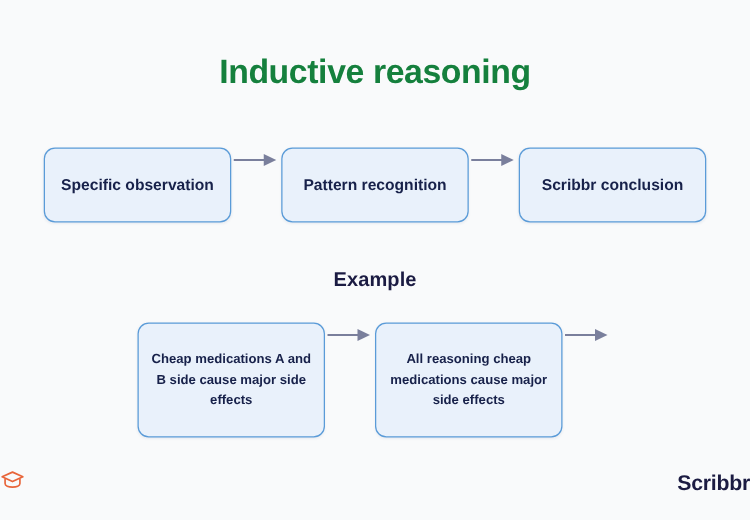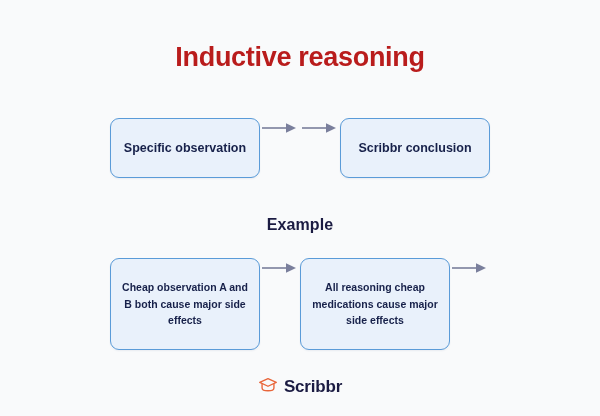--- a/index.html
+++ b/index.html
@@ -24,21 +24,21 @@
   
   .title {
     position: absolute;
     top: 42px;
     left: 0;
     width: 600px;
     text-align: center;
     font-size: 27px;
     font-weight: bold;
     letter-spacing: -0.3px;
-    color: #b91c1c;
+    color: #15803d;
   }
 
   
   .row {
     position: absolute;
     left: 0;
     width: 600px;
     display: flex;
     align-items: flex-start;
     justify-content: center;
@@ -99,21 +99,21 @@
   }
 
   
   .brand {
     position: absolute;
     bottom: 18px;
     left: 0;
     width: 600px;
     display: flex;
     align-items: center;
-    justify-content: center;
+    justify-content: space-between;
     gap: 6px;
   }
   .brand-mark { display: block; }
   .brand-name {
     font-size: 17px;
     font-weight: bold;
     color: #1b1b42;
     letter-spacing: -0.2px;
   }
 </style>
@@ -129,38 +129,41 @@
       <span>Specific observation</span>
     </div>
 
     <div class="connector">
       <svg width="40" height="16" viewBox="0 0 40 16" aria-hidden="true">
         <line x1="2" y1="8" x2="27" y2="8" stroke="#7a7f9c" stroke-width="1.6"></line>
         <polygon points="26,3.2 36,8 26,12.8" fill="#7a7f9c"></polygon>
       </svg>
     </div>
 
+    <div class="node">
+      <span>Pattern recognition</span>
+    </div>
 
     <div class="connector">
       <svg width="40" height="16" viewBox="0 0 40 16" aria-hidden="true">
         <line x1="2" y1="8" x2="27" y2="8" stroke="#7a7f9c" stroke-width="1.6"></line>
         <polygon points="26,3.2 36,8 26,12.8" fill="#7a7f9c"></polygon>
       </svg>
     </div>
 
     <div class="node">
       <span>Scribbr conclusion</span>
     </div>
   </div>
 
   <div class="example-label">Example</div>
 
   <div class="row row-example">
     <div class="node">
-      <span>Cheap observation A and B both cause major side effects</span>
+      <span>Cheap medications A and B side cause major side effects</span>
     </div>
 
     <div class="connector">
       <svg width="40" height="16" viewBox="0 0 40 16" aria-hidden="true">
         <line x1="2" y1="8" x2="27" y2="8" stroke="#7a7f9c" stroke-width="1.6"></line>
         <polygon points="26,3.2 36,8 26,12.8" fill="#7a7f9c"></polygon>
       </svg>
     </div>
 
     <div class="node">

